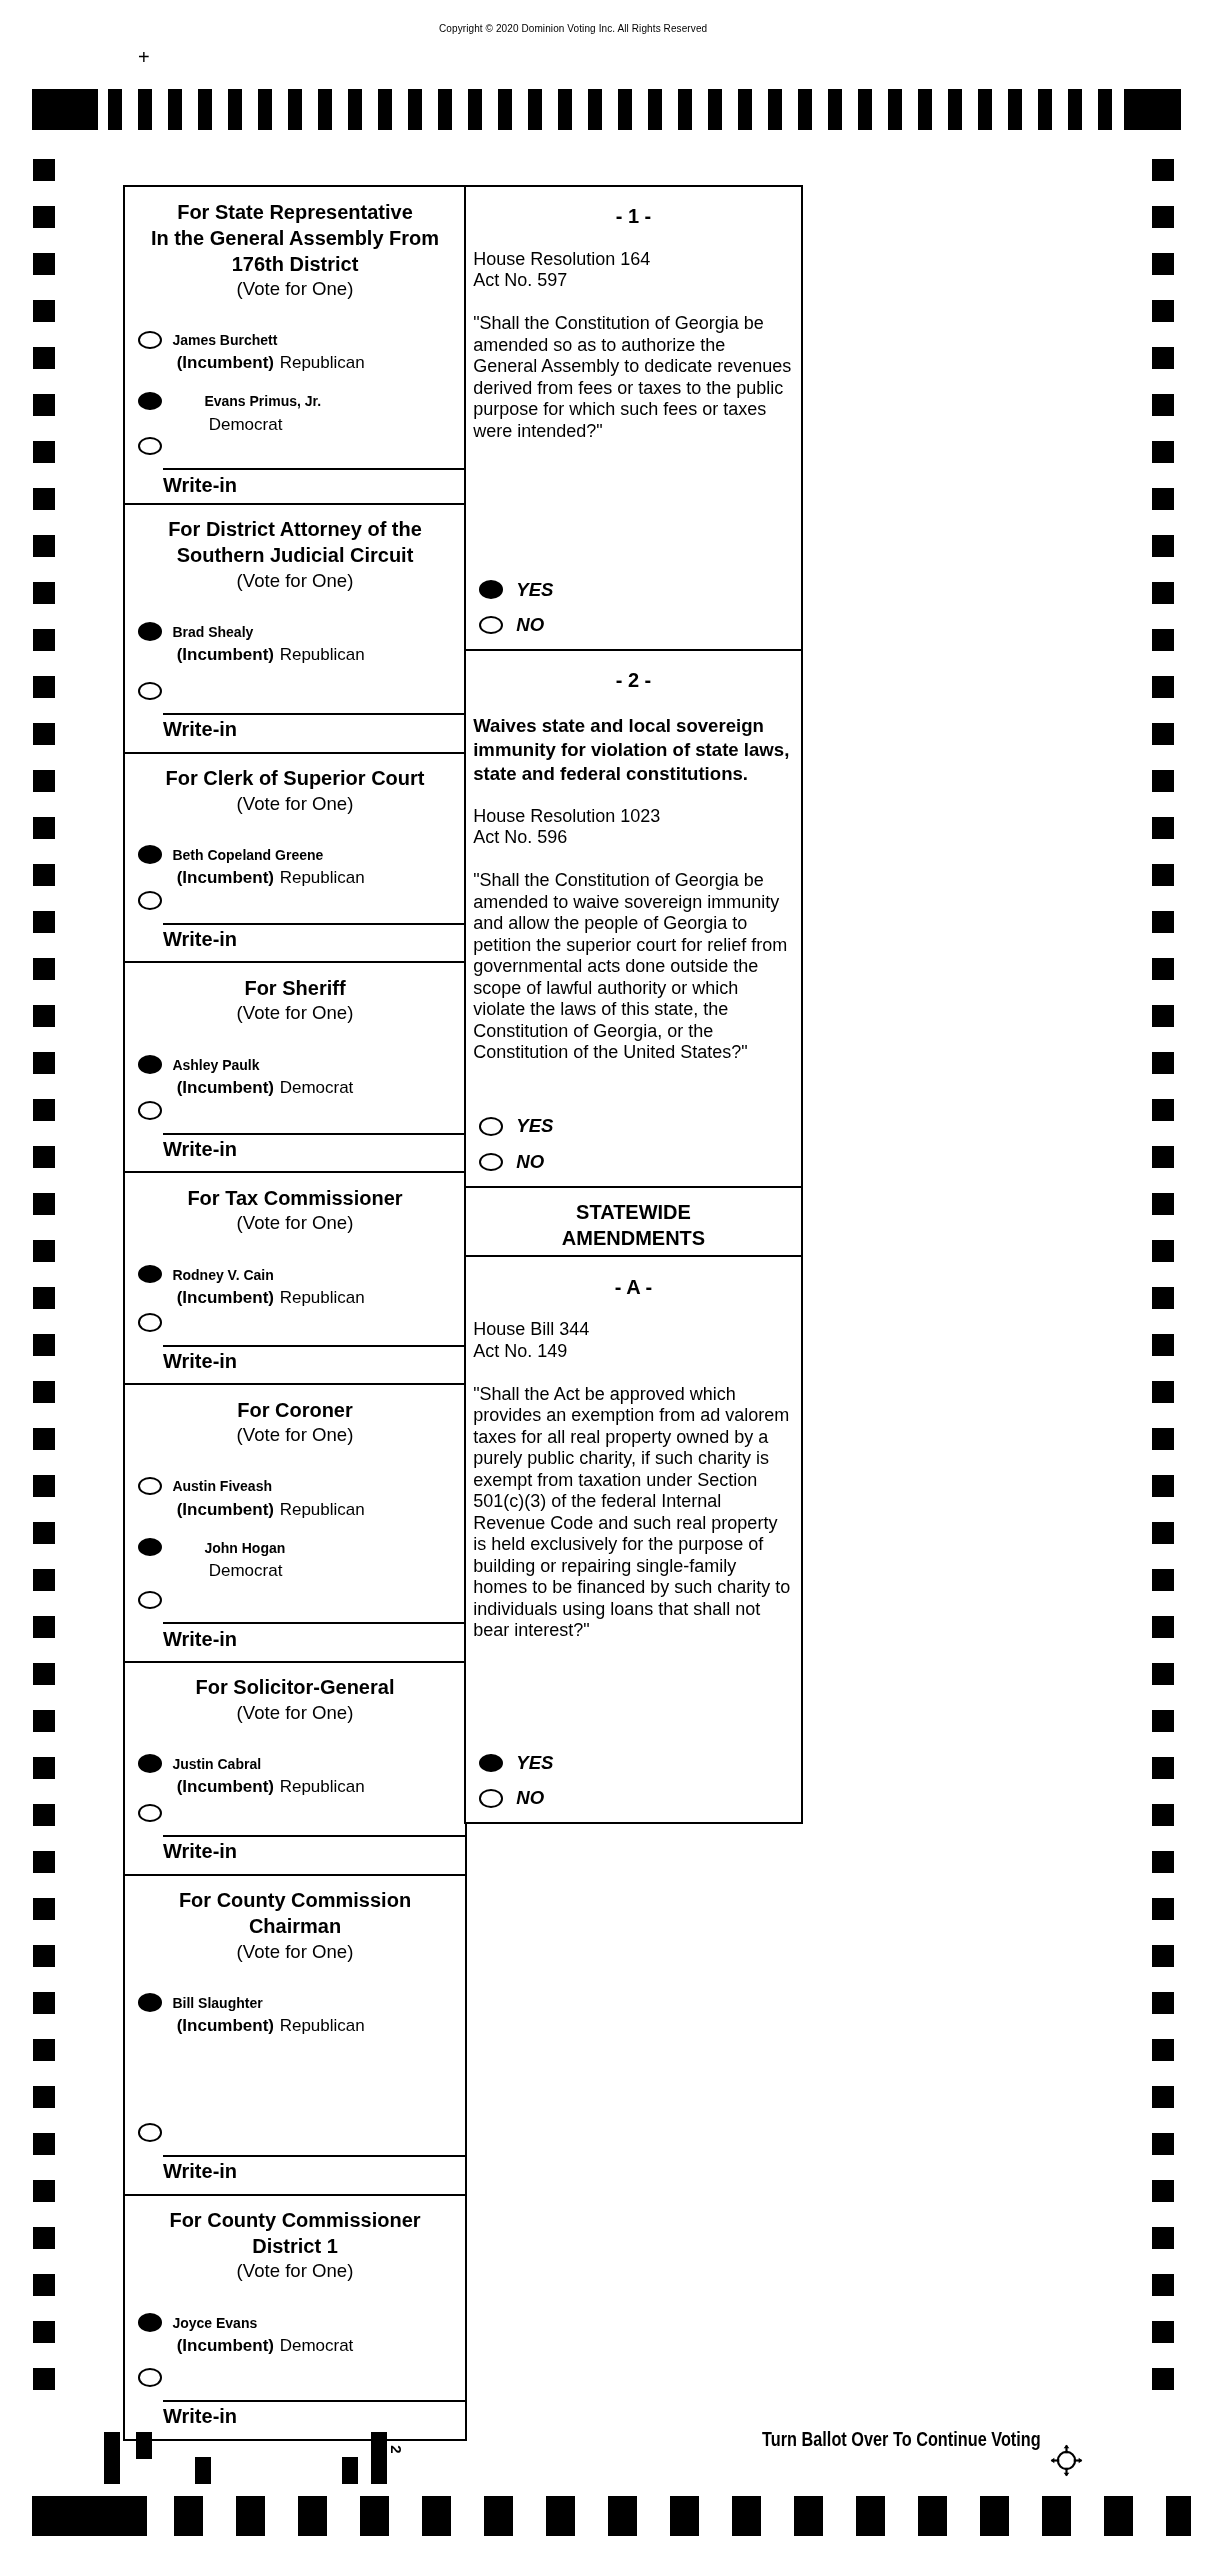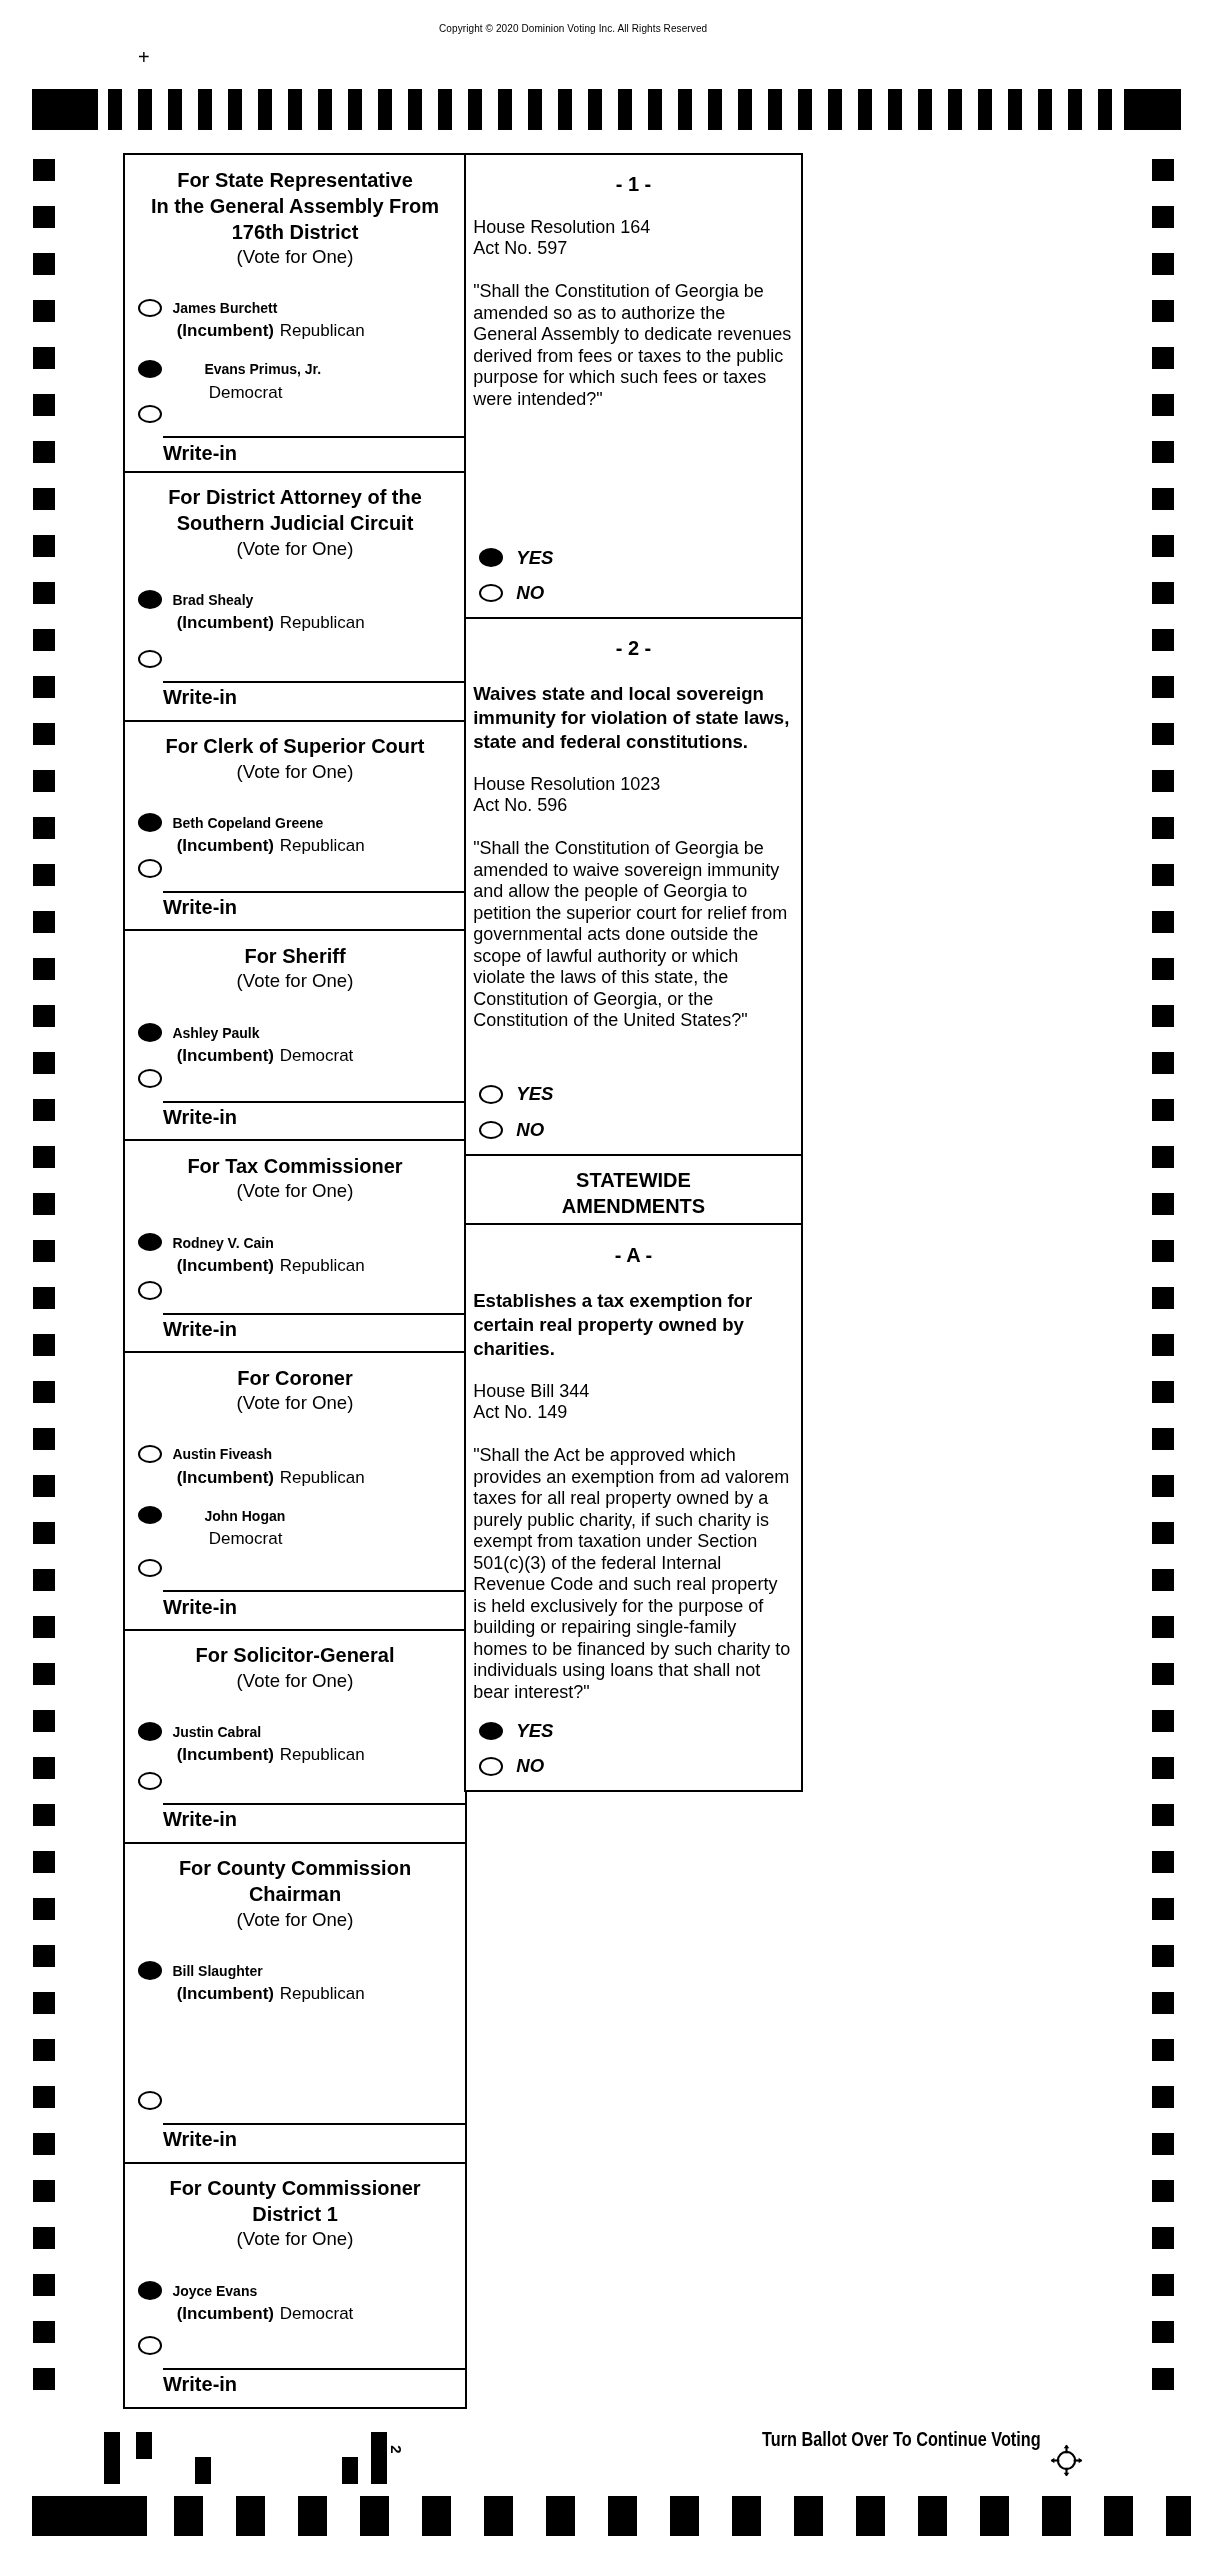--- a/index.html
+++ b/index.html
@@ -17,21 +17,21 @@
   .side-marks.lf{left:33px;}
   .side-marks.rt{left:1152px;}
   .bottom-band{position:absolute;top:2496px;left:32px;right:32px;height:40px;display:flex;align-items:stretch;}
   .bottom-band .band-lead{width:115px;background:#000;flex:none;}
   .bottom-band .band-sq{flex:1;margin-left:27px;background:repeating-linear-gradient(to right,#000 0 29px,transparent 29px 62px);}
   .code-bar{position:absolute;background:#000;}
   
   .col{position:absolute;top:153px;}
   .col-left{left:123px;width:344px;}
   .col-right{left:464px;width:339px;}
-  .box{border:2.2px solid #000;box-sizing:border-box;background:#fff;overflow:hidden;}
+  .box{border:2.2px solid #000;box-sizing:border-box;background:#fff;overflow:hidden;margin-top:32px;}
   .box + .box{margin-top:-2.2px;}
   
   .contest{display:flex;flex-direction:column;padding:11.5px 0 7.2px;}
   .contest-title{font-weight:bold;font-size:20px;line-height:26px;text-align:center;white-space:pre-line;}
   .vote-for{font-size:18.6px;line-height:21.5px;text-align:center;margin-top:1.4px;}
   .cand{display:flex;align-items:flex-start;margin-top:29px;padding-left:13px;}
   .cand + .cand{margin-top:16px;gap:32px;}
   .oval{width:24.4px;height:18.6px;border:2.2px solid #000;border-radius:50%;box-sizing:border-box;
     flex:none;background:#fff;margin-top:2.2px;}
   .oval.filled{background:#000;}
@@ -279,21 +279,20 @@
         <div class="label">NO</div>
       </div>
     </div>
   </div>
 
   <div class="box m-header" style="height:72px">STATEWIDE
 AMENDMENTS</div>
 
   <div class="box m-section" style="height:569px">
     <div class="m-number">- A -</div>
-    <div class="m-summary">Establishes a tax exemption for certain real property owned by charities.</div>
     <div class="m-authority">House Bill 344
 Act No. 149</div>
     <div class="m-question">"Shall the Act be approved which provides an exemption from ad valorem taxes for all real property owned by a purely public charity, if such charity is exempt from taxation under Section 501(c)(3) of the federal Internal Revenue Code and such real property is held exclusively for the purpose of building or repairing single-family homes to be financed by such charity to individuals using loans that shall not bear interest?"</div>
     <div class="m-choices">
       <div class="m-choice">
         <div class="oval filled"></div>
         <div class="label">YES</div>
       </div>
       <div class="m-choice">
         <div class="oval"></div>

